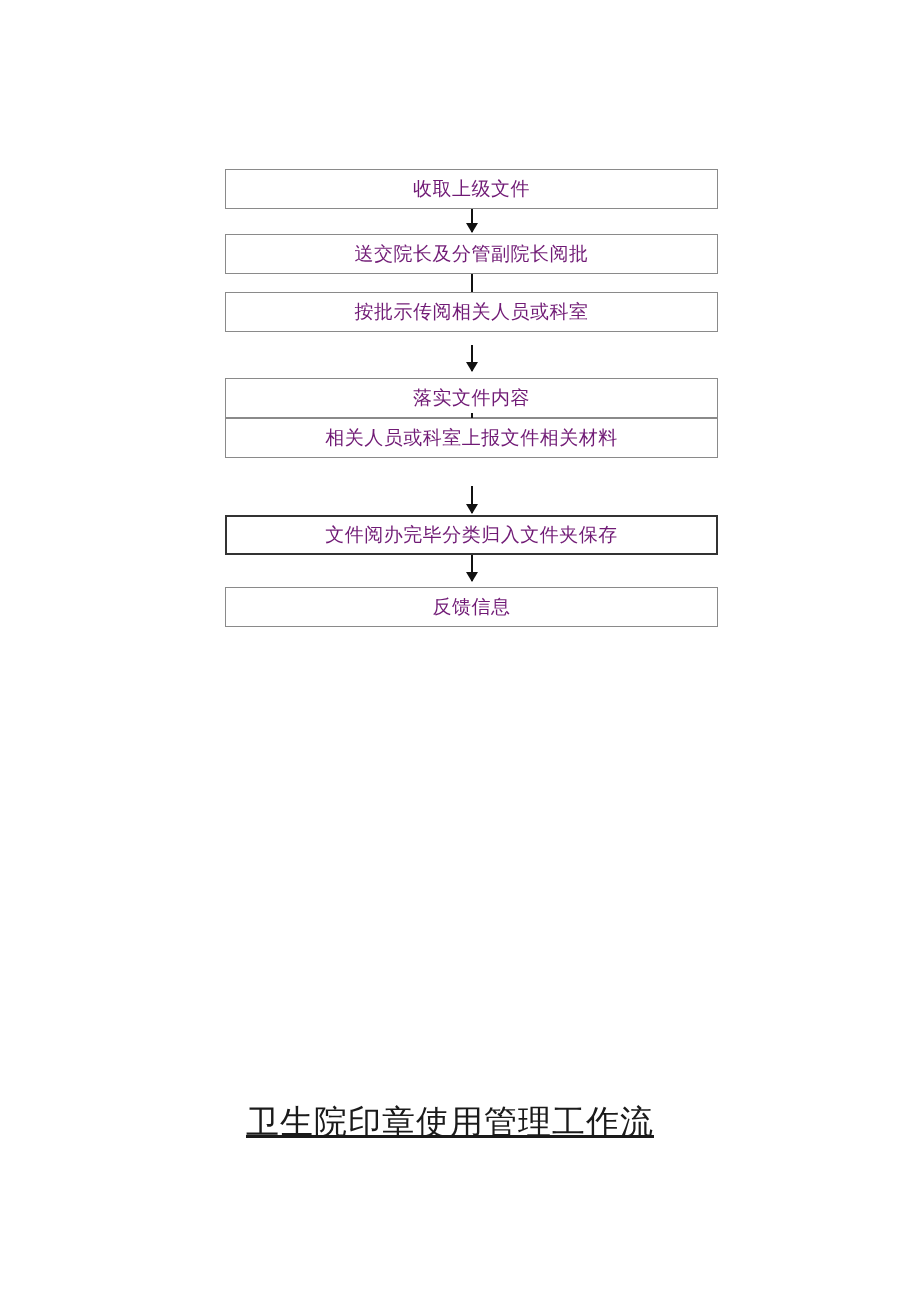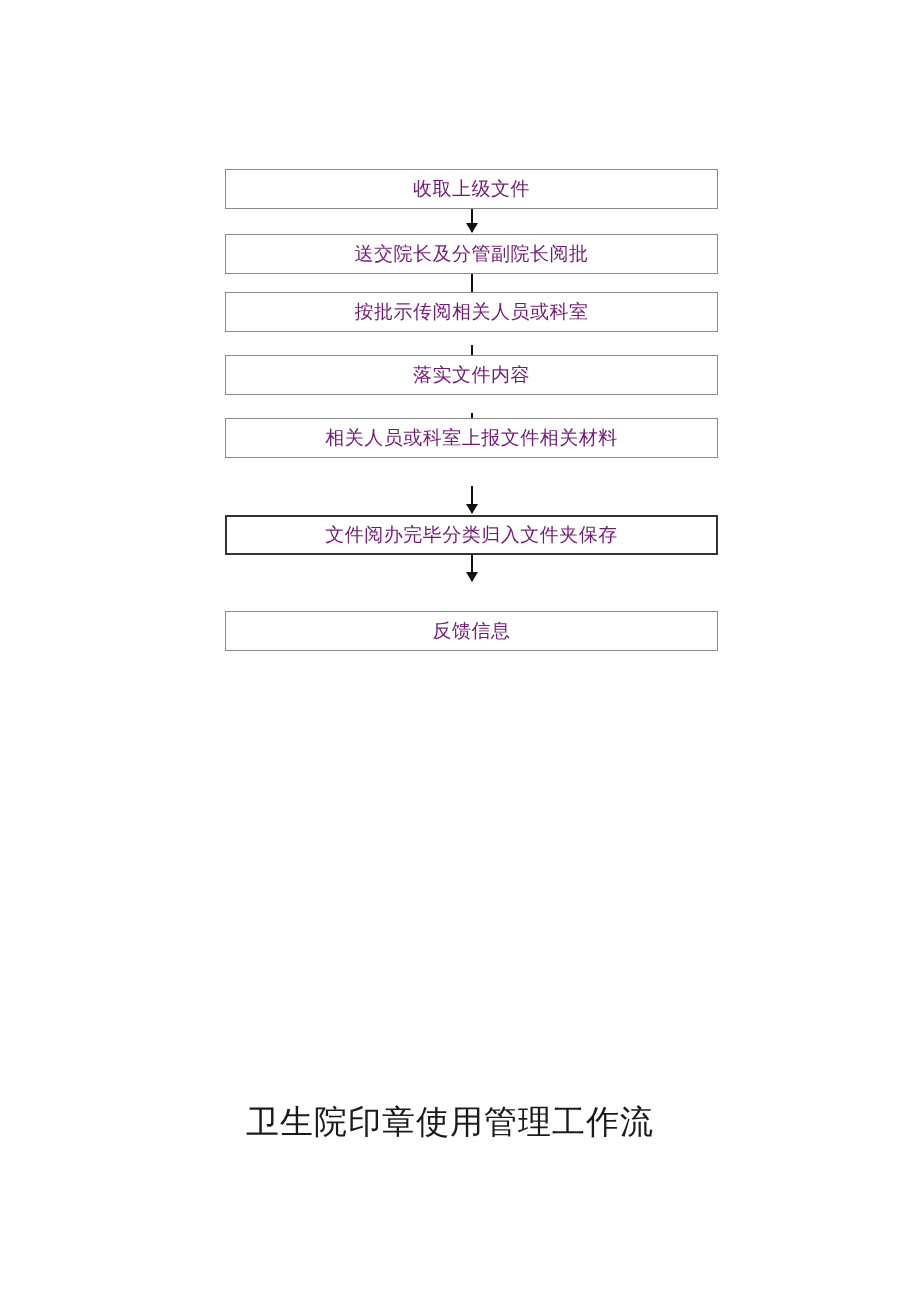--- a/index.html
+++ b/index.html
@@ -8,54 +8,54 @@
     .box { position: absolute; left: 225px; width: 493px; height: 40px;
            box-sizing: border-box; border: 1.5px solid #8a8a8a; background: #fff;
            display: flex; align-items: center; justify-content: center;
            font-size: 19px; color: #701a75; letter-spacing: 0.5px; }
     .box.strong { border: 2px solid #333; }
     .arrow { position: absolute; left: 471px; width: 2px; background: #111; }
     .arrow::after { content: ""; position: absolute; left: -5px; bottom: -1px;
                     border-left: 6px solid transparent; border-right: 6px solid transparent;
                     border-top: 10px solid #111; }
     .title { position: absolute; left: 0; width: 900px; top: 1100px; text-align: center;
-             font-size: 33px; color: #1a1a1a; letter-spacing: 1px; }
+             font-size: 33px; color: #1a1a1a; letter-spacing: 1px; text-decoration: underline; }
   </style>
 </head>
 <body>
 
 <div>
   <div class="box" style="top:169px">
       <span>收取上级文件</span>
     </div>
   <div class="arrow" style="top:209px;height:23px"></div>
 
   <div class="box" style="top:234px">
       <span>送交院长及分管副院长阅批</span>
     </div>
   <div class="arrow" style="top:274px;height:29px"></div>
 
   <div class="box" style="top:292px">
       <span>按批示传阅相关人员或科室</span>
     </div>
   <div class="arrow" style="top:345px;height:26px"></div>
 
-  <div class="box" style="top:355px">
+  <div class="box" style="top:378px">
       <span>落实文件内容</span>
     </div>
   <div class="arrow" style="top:413px;height:27px"></div>
 
   <div class="box" style="top:418px">
       <span>相关人员或科室上报文件相关材料</span>
     </div>
   <div class="arrow" style="top:486px;height:27px"></div>
 
   <div class="box strong" style="top:515px">
       <span>文件阅办完毕分类归入文件夹保存</span>
     </div>
   <div class="arrow" style="top:555px;height:26px"></div>
 
-  <div class="box" style="top:611px">
+  <div class="box" style="top:587px">
       <span>反馈信息</span>
     </div>
 </div>
 
 <div class="title">卫生院印章使用管理工作流</div>
 
 </body></html>

